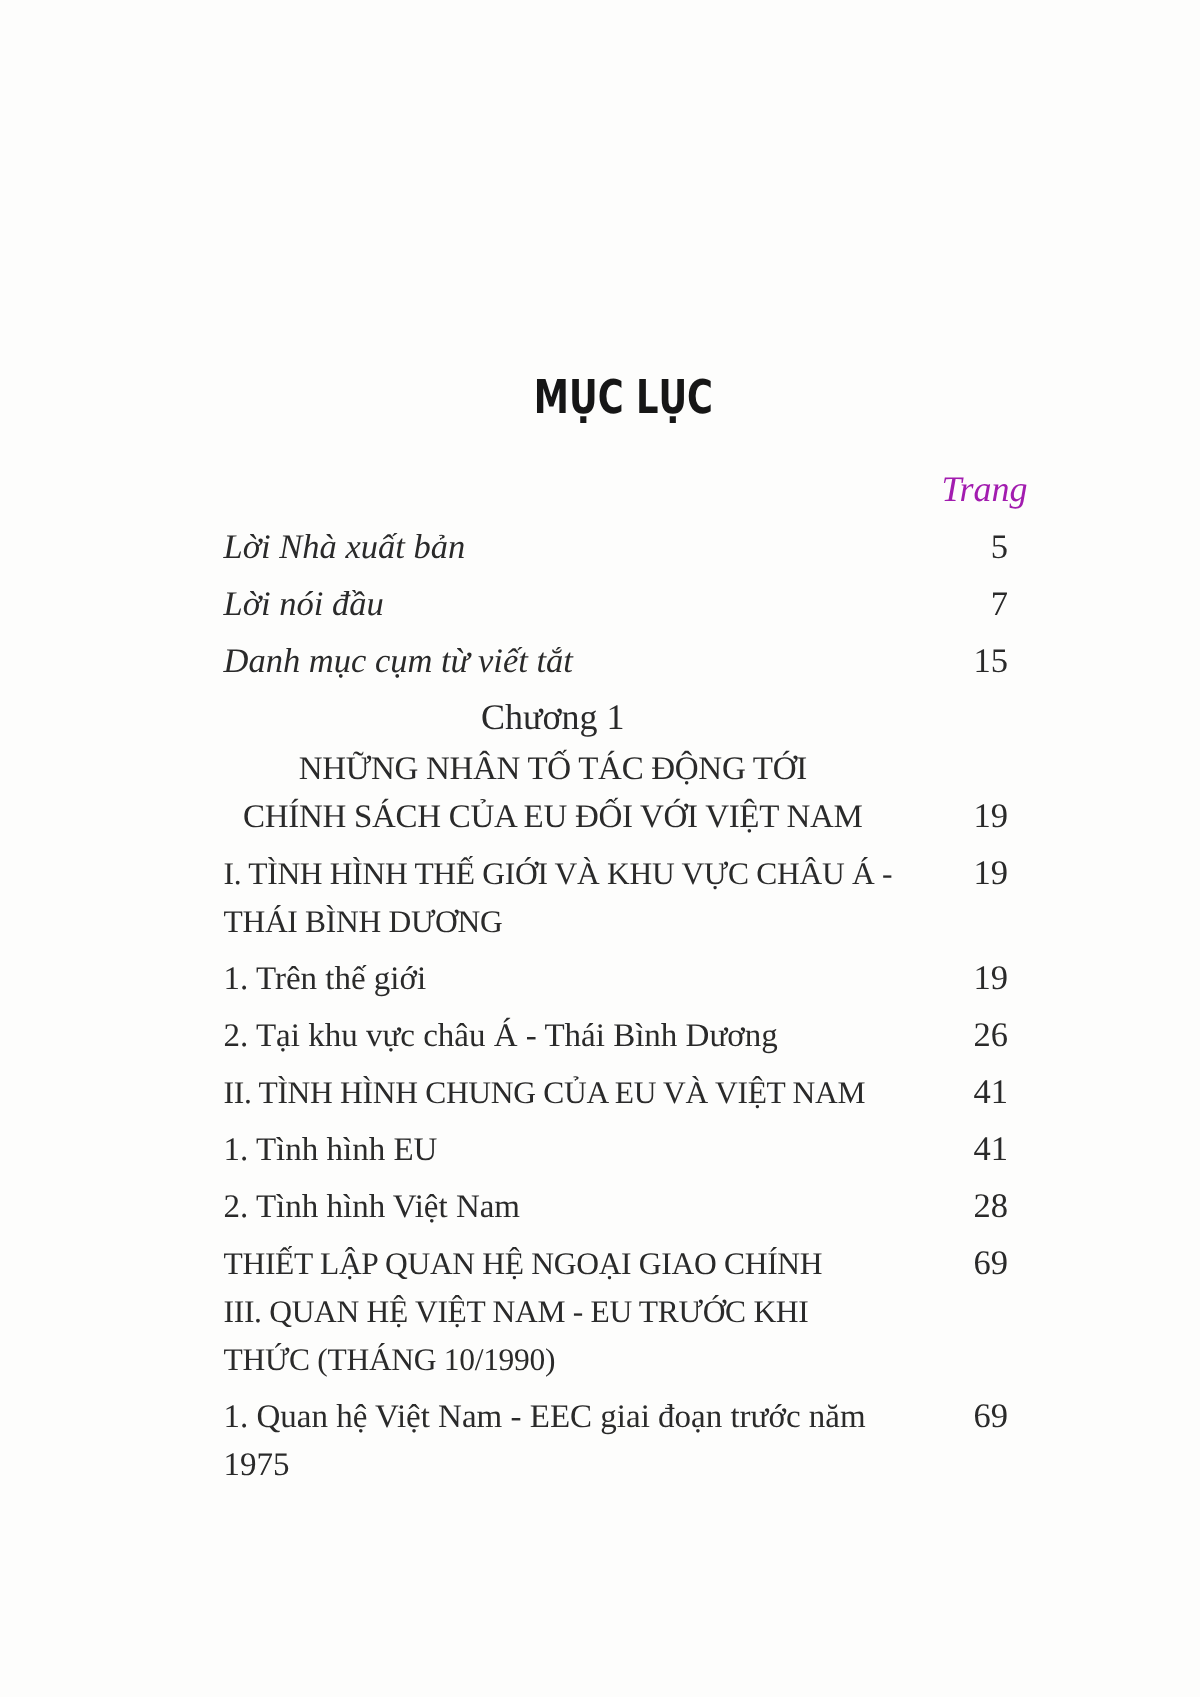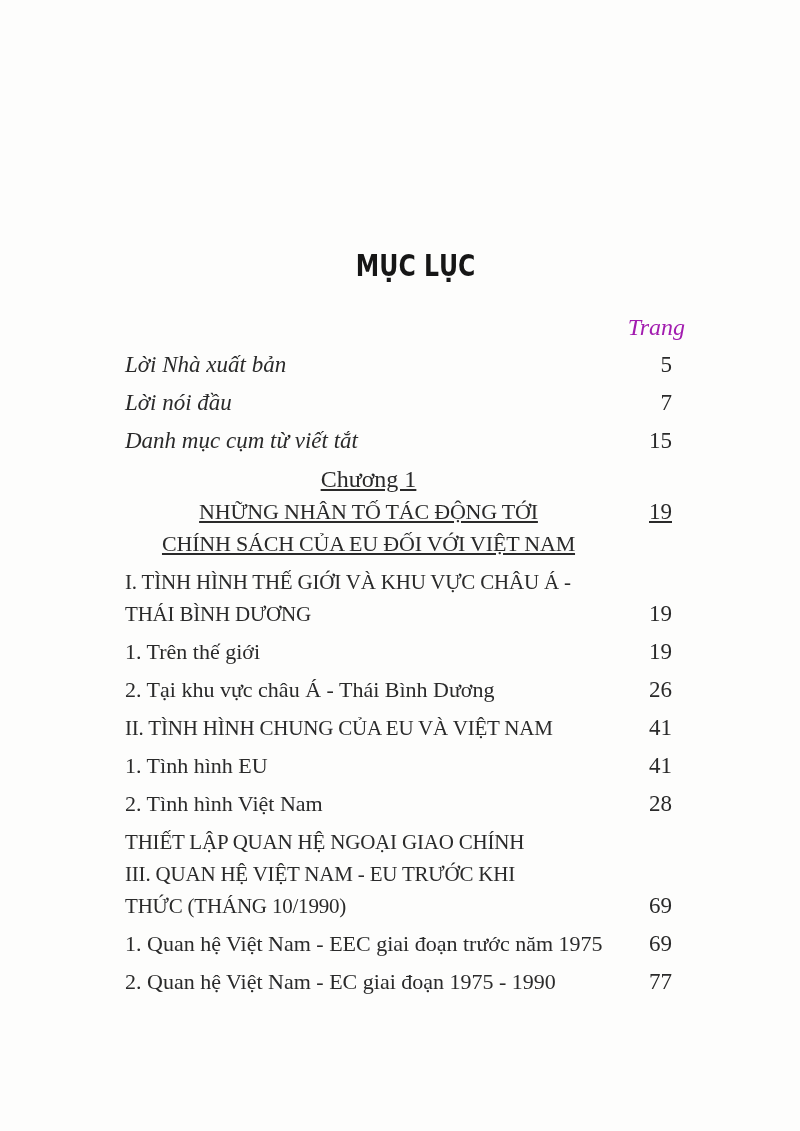--- a/index.html
+++ b/index.html
@@ -47,43 +47,42 @@
     font-size: 24px;
     line-height: 32px;
     margin-right: -13px;
     margin-bottom: 6px;
     color: #a21caf;
   }
 
   .row {
     display: flex;
     justify-content: space-between;
-    align-items: flex-end;
     margin-bottom: 6px;
+    margin-left: 24px;
   }
   .row .label {
     flex: 1;
     font-size: 22px;
     line-height: 32px;
   }
   .row .label.italic { font-style: italic; font-size: 23px; }
   .row .label.upper { font-size: 21px; letter-spacing: -0.2px; }
   .page {
     width: 60px;
     text-align: right;
     font-size: 23px;
     line-height: 32px;
     flex-shrink: 0;
   }
 
   .chapter {
     display: flex;
-    align-items: center;
+    align-items: flex-end;
     margin-bottom: 6px;
-    text-decoration: underline;
   }
   .chapter-text {
     flex: 1;
     text-align: center;
   }
   .chuong {
     font-size: 24px;
     line-height: 33px;
   }
   .chapter-title-line {
@@ -169,19 +168,15 @@
         <div>THỨC (THÁNG 10/1990)</div>
       </div>
       <div class="page">69</div>
     </div>
 
     <div class="row">
       <div class="label">1. Quan hệ Việt Nam - EEC giai đoạn trước năm 1975</div>
       <div class="page">69</div>
     </div>
 
-    <div class="row">
-      <div class="label">2. Quan hệ Việt Nam - EC giai đoạn 1975 - 1990</div>
-      <div class="page">77</div>
-    </div>
 
   </div>
 </div>
 
 </body></html>

